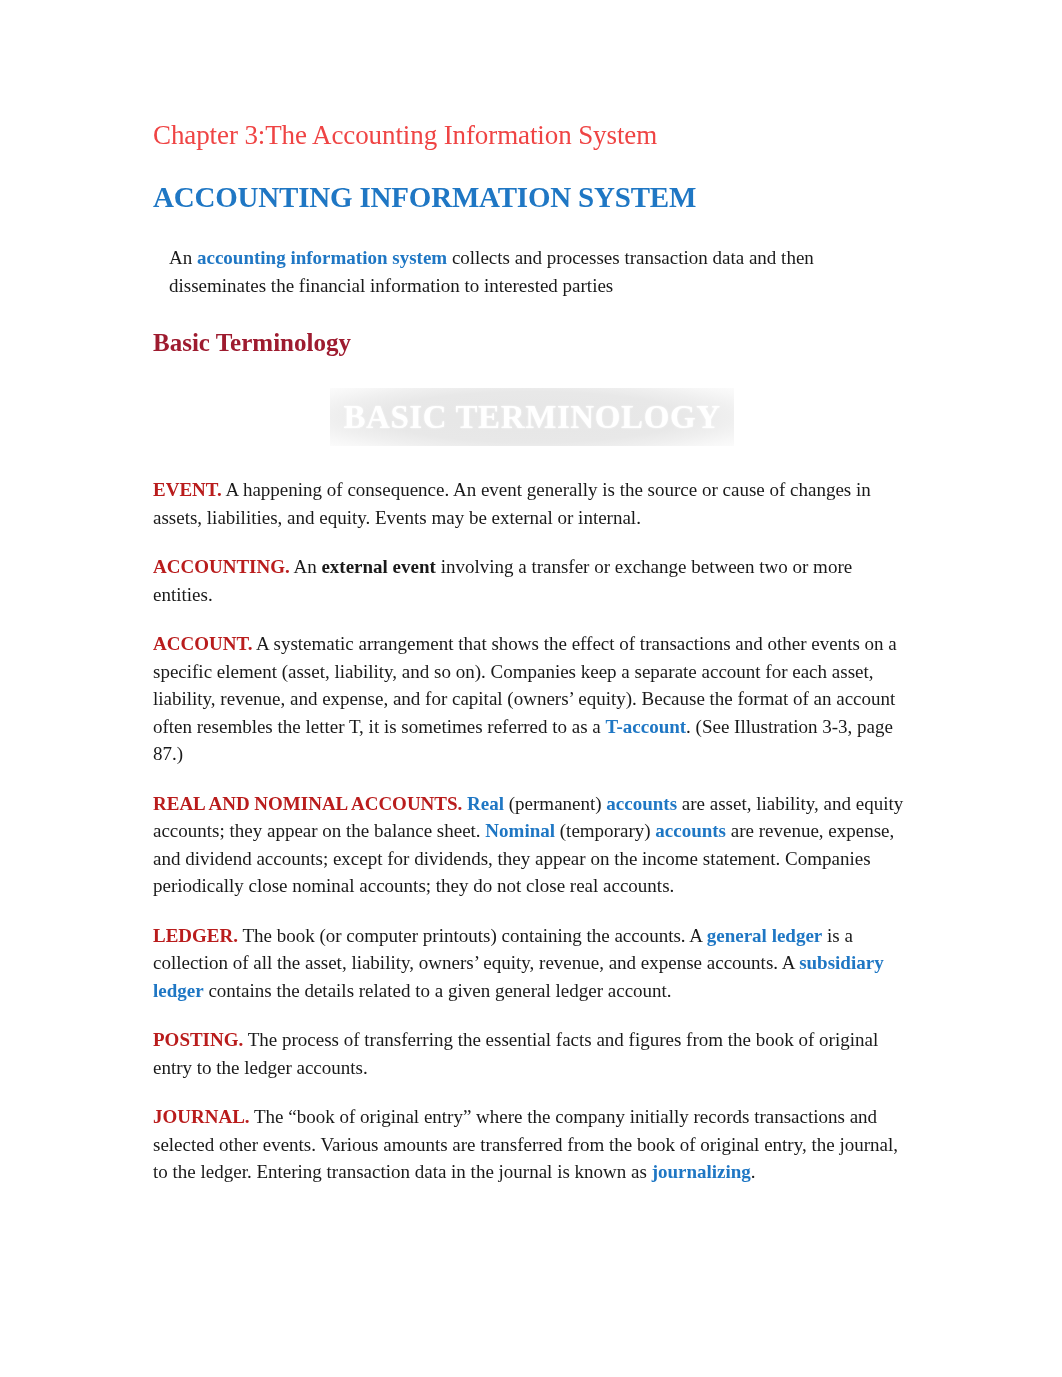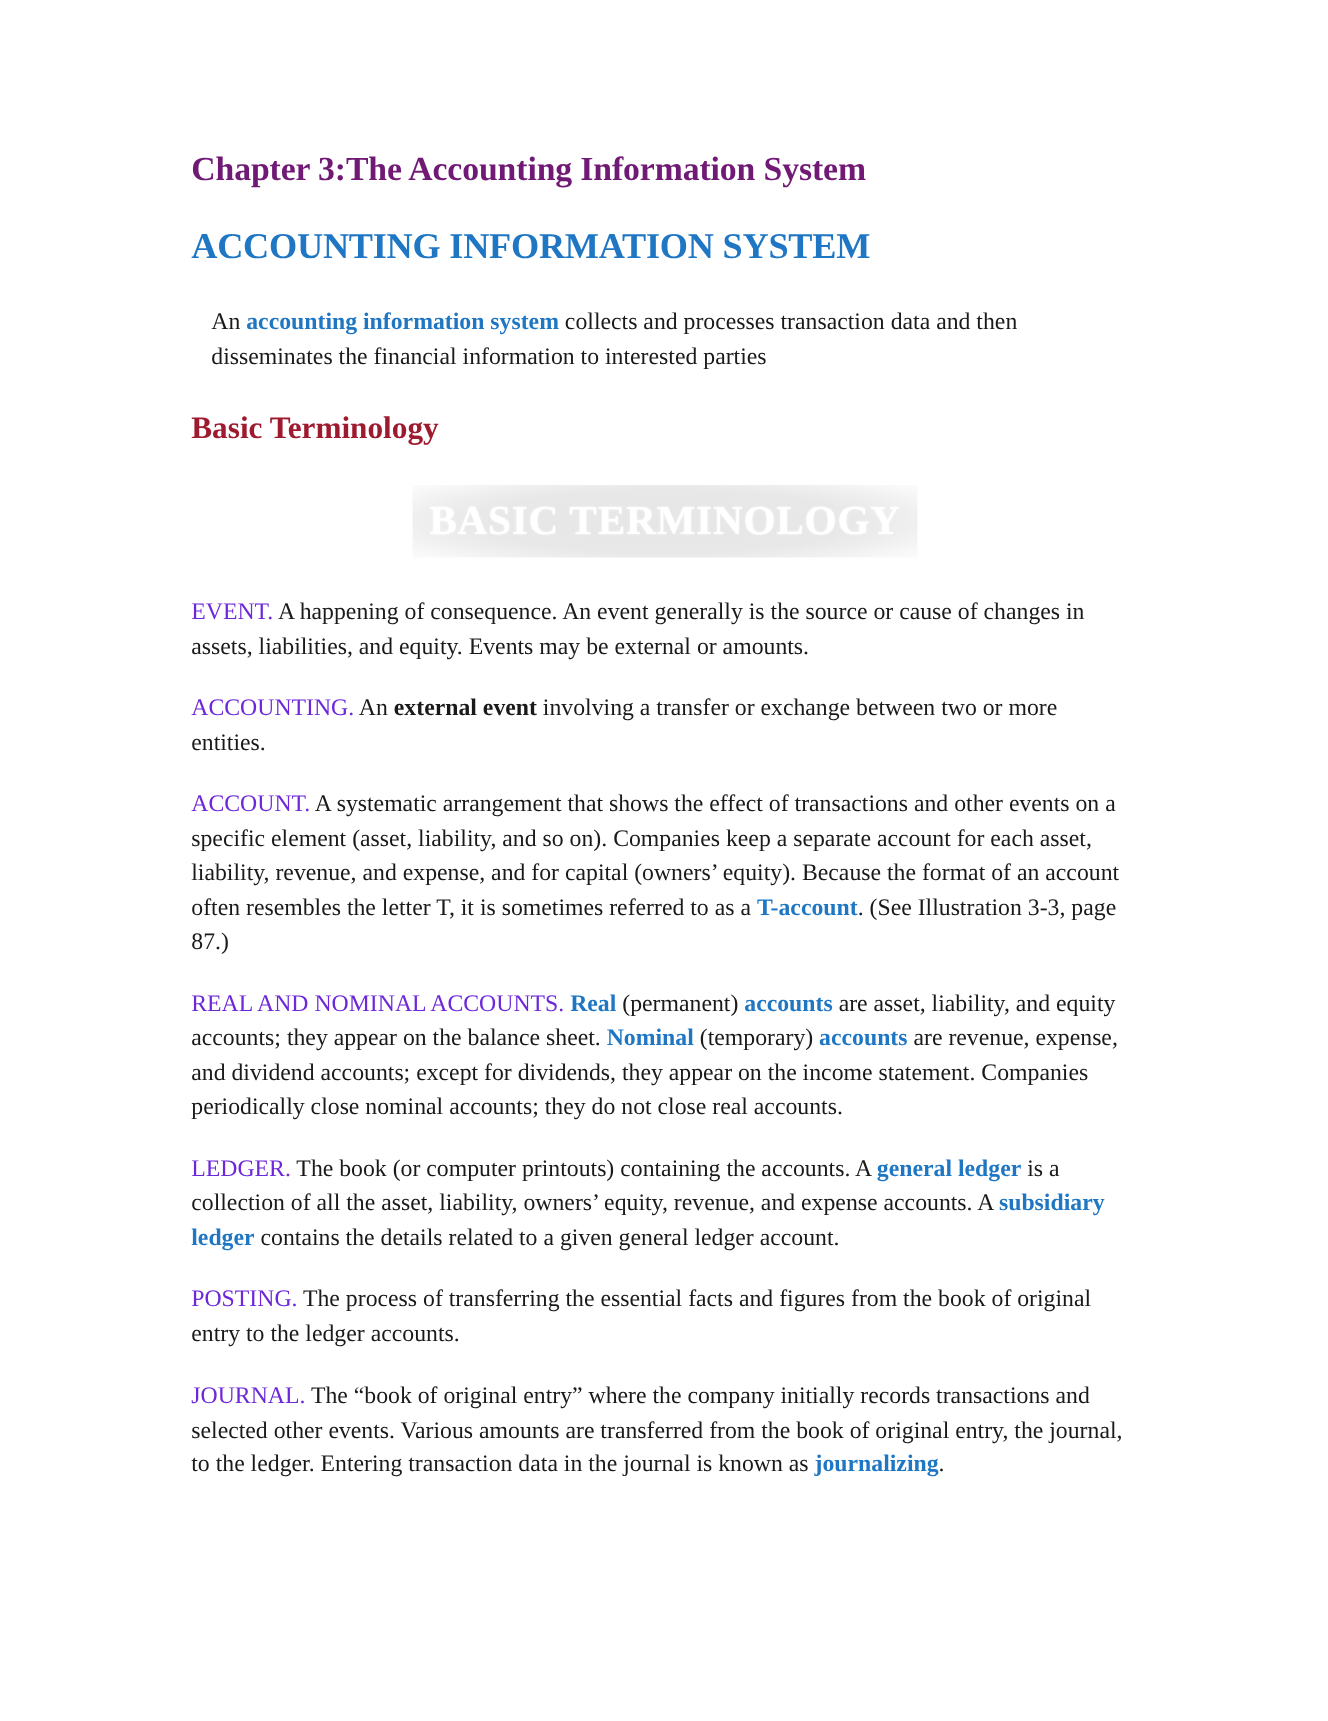--- a/index.html
+++ b/index.html
@@ -26,24 +26,24 @@
   .content {
     position: absolute;
     left: 153px;
     top: 118px;
     width: 754px;
   }
 
   
   .doc-title {
     font-size: 27px;
-    font-weight: bold;
+    font-weight: normal;
     line-height: 34px;
     letter-spacing: -0.1px;
-    color: #701a75;
+    color: #ef4444;
     margin: 0 0 28px 0;
   }
 
   .section-heading {
     font-size: 29px;
     font-weight: bold;
     line-height: 34px;
     color: #1F77C4;
     margin: 0 0 30px 0;
     letter-spacing: -0.2px;
@@ -101,22 +101,22 @@
   .term-para {
     font-size: 19px;
     line-height: 27.5px;
     color: #1a1a1a;
     margin: 0 0 22px 0;
     text-align: left;
   }
   .term-para:last-child { margin-bottom: 0; }
 
   .term {
-    color: #6d28d9;
-    font-weight: normal;
+    color: #b91c1c;
+    font-weight: bold;
   }
   .kw {
     color: #1F77C4;
     font-weight: bold;
   }
   .bk {
     color: #1a1a1a;
     font-weight: bold;
   }
 </style>
@@ -136,21 +136,21 @@
 
     <h3 class="sub-heading">Basic Terminology</h3>
 
     <div class="banner-wrap">
       <div class="banner">
         <span class="banner-text">BASIC TERMINOLOGY</span>
       </div>
     </div>
 
     <div id="terms-list">
-        <p class="term-para"><span class="term">EVENT.</span><span> A happening of consequence. An event generally is the source or cause of changes in assets, liabilities, and equity. Events may be external or amounts.</span></p>
+        <p class="term-para"><span class="term">EVENT.</span><span> A happening of consequence. An event generally is the source or cause of changes in assets, liabilities, and equity. Events may be external or internal.</span></p>
         <p class="term-para"><span class="term">ACCOUNTING.</span><span>  An </span><span class="bk">external event</span><span> involving a transfer or exchange between two or more entities.</span></p>
         <p class="term-para"><span class="term">ACCOUNT.</span><span> A systematic arrangement that shows the effect of transactions and other events on a specific element (asset, liability, and so on). Companies keep a separate account for each asset, liability, revenue, and expense, and for capital (owners’ equity). Because the format of an account often resembles the letter T, it is sometimes referred to as a </span><span class="kw">T-account</span><span>. (See Illustration 3-3, page 87.)</span></p>
         <p class="term-para"><span class="term">REAL AND NOMINAL ACCOUNTS.</span><span class="kw"> Real</span><span> (permanent) </span><span class="kw">accounts</span><span> are asset, liability, and equity accounts; they appear on the balance sheet. </span><span class="kw">Nominal</span><span> (temporary) </span><span class="kw">accounts</span><span> are revenue, expense, and dividend accounts; except for dividends, they appear on the income statement. Companies periodically close nominal accounts; they do not close real accounts.</span></p>
         <p class="term-para"><span class="term">LEDGER.</span><span> The book (or computer printouts) containing the accounts. A </span><span class="kw">general ledger</span><span> is a collection of all the asset, liability, owners’ equity, revenue, and expense accounts. A </span><span class="kw">subsidiary ledger</span><span> contains the details related to a given general ledger account.</span></p>
         <p class="term-para"><span class="term">POSTING.</span><span> The process of transferring the essential facts and figures from the book of original entry to the ledger accounts.</span></p>
         <p class="term-para"><span class="term">JOURNAL.</span><span> The “book of original entry” where the company initially records transactions and selected other events. Various amounts are transferred from the book of original entry, the journal, to the ledger. Entering transaction data in the journal is known as </span><span class="kw">journalizing</span><span>.</span></p>
       </div>
 
   </div>
 </div>

